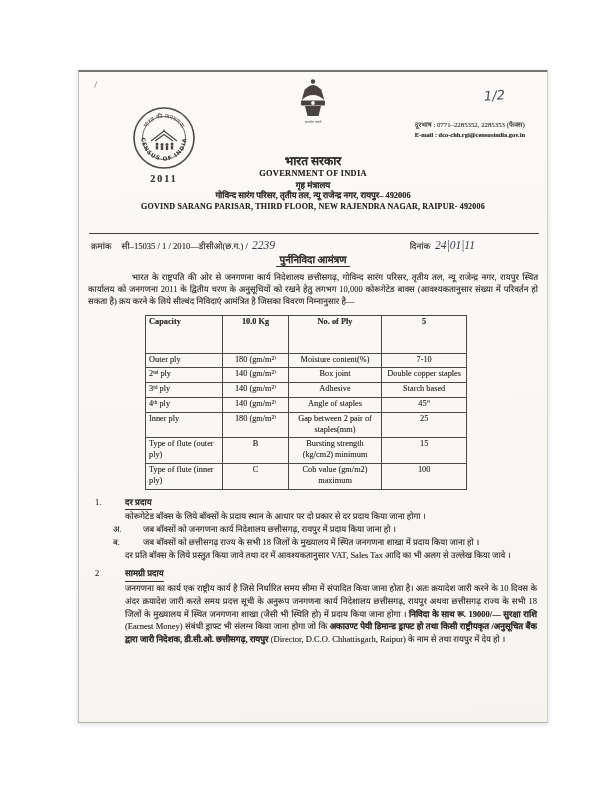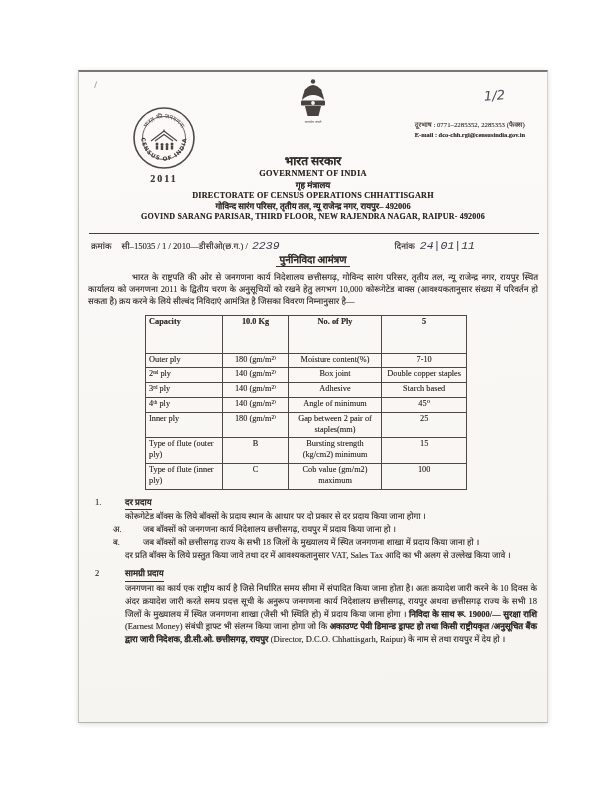--- a/index.html
+++ b/index.html
@@ -42,21 +42,21 @@
   .hl-3{font-size:8.2px;letter-spacing:.3px;}
   .hl-4{font-size:9.2px;}
   .hl-5{font-size:8.2px;letter-spacing:.2px;}
   .hl-6{font-size:8.4px;}
   .hl-7{font-size:8.0px;letter-spacing:.2px;}
   .head-rule{border:0;border-top:1.6px solid #45403b;margin:3px 8px 0 10px;}
   
   .ref-line{display:flex;align-items:baseline;margin:6px 10px 0 12px;font-size:8.6px;}
   .ref-line .lbl{margin-right:10px;}
   .handwrite{
-    font-family:Liberation Mono, monospace;font-style:italic;
+    font-family:Liberation Serif, serif;font-style:italic;
     font-size:11.5px;color:#3a3748;line-height:1;
   }
   .ref-date{margin-left:auto;margin-right:62px;display:flex;align-items:baseline;gap:5px;}
   
   .doc-title{text-align:center;margin-top:0;font-size:10px;font-weight:bold;}
   .doc-title span{border-bottom:1.2px solid #36322d;padding:0 4px 1px;}
   
   .intro{
     margin:5px 9px 0 9px;font-size:8.5px;line-height:1.44;
     text-align:justify;text-indent:44px;color:#35312c;
@@ -150,21 +150,20 @@
 
     <div class="contact">
       <div class="phone txt">दूरभाष : 0771–2285352, 2285353 (फैक्स)</div>
       <div class="email txt">E-mail : dco-chh.rgi@censusindia.gov.in</div>
     </div>
 
     <div class="head-center">
       <div class="hl hl-0 txt">भारत सरकार</div>
       <div class="hl hl-1 txt">GOVERNMENT OF INDIA</div>
       <div class="hl hl-2 txt">गृह मंत्रालय</div>
-      <div class="hl hl-5 txt">DIRECTORATE OF CENSUS OPERATIONS CHHATTISGARH</div>
       <div class="hl hl-6 txt">गोविन्द सारंग परिसर, तृतीय तल, न्यू राजेन्द्र नगर, रायपुर– 492006</div>
       <div class="hl hl-7 txt">GOVIND SARANG PARISAR, THIRD FLOOR, NEW RAJENDRA NAGAR, RAIPUR- 492006</div>
     </div>
   </div>
 
   <hr class="head-rule">
 
   <div class="ref-line">
     <span class="lbl txt">क्रमांक</span>
     <span class="txt">सी–15035 / 1 / 2010—डीसीओ(छ.ग.) /</span>
@@ -203,21 +202,21 @@
       </tr>
       <tr>
         <td class="c1 txt">3ʳᵈ ply</td>
         <td class="c2 txt">140 (gm/m²⁾</td>
         <td class="c3 txt">Adhesive</td>
         <td class="c4 txt">Starch based</td>
       </tr>
       <tr>
         <td class="c1 txt">4ᵗʰ ply</td>
         <td class="c2 txt">140 (gm/m²⁾</td>
-        <td class="c3 txt">Angle of minimum</td>
+        <td class="c3 txt">Angle of staples</td>
         <td class="c4 txt">45⁰</td>
       </tr>
       <tr>
         <td class="c1 txt">Inner ply</td>
         <td class="c2 txt">180 (gm/m²⁾</td>
         <td class="c3 txt">Gap between 2 pair of staples(mm)</td>
         <td class="c4 txt">25</td>
       </tr>
       <tr>
         <td class="c1 txt">Type of flute (outer ply)</td>

